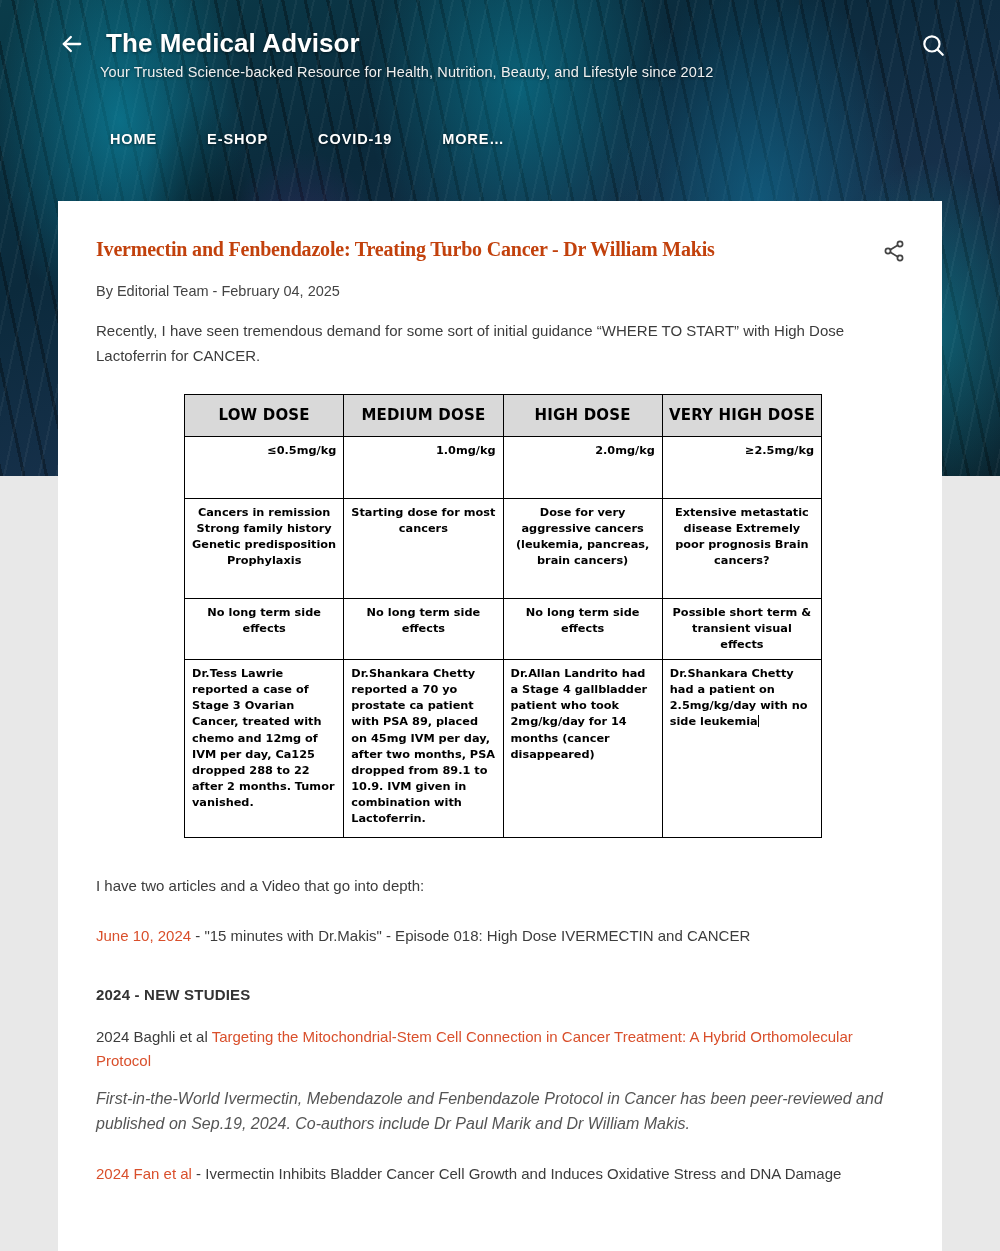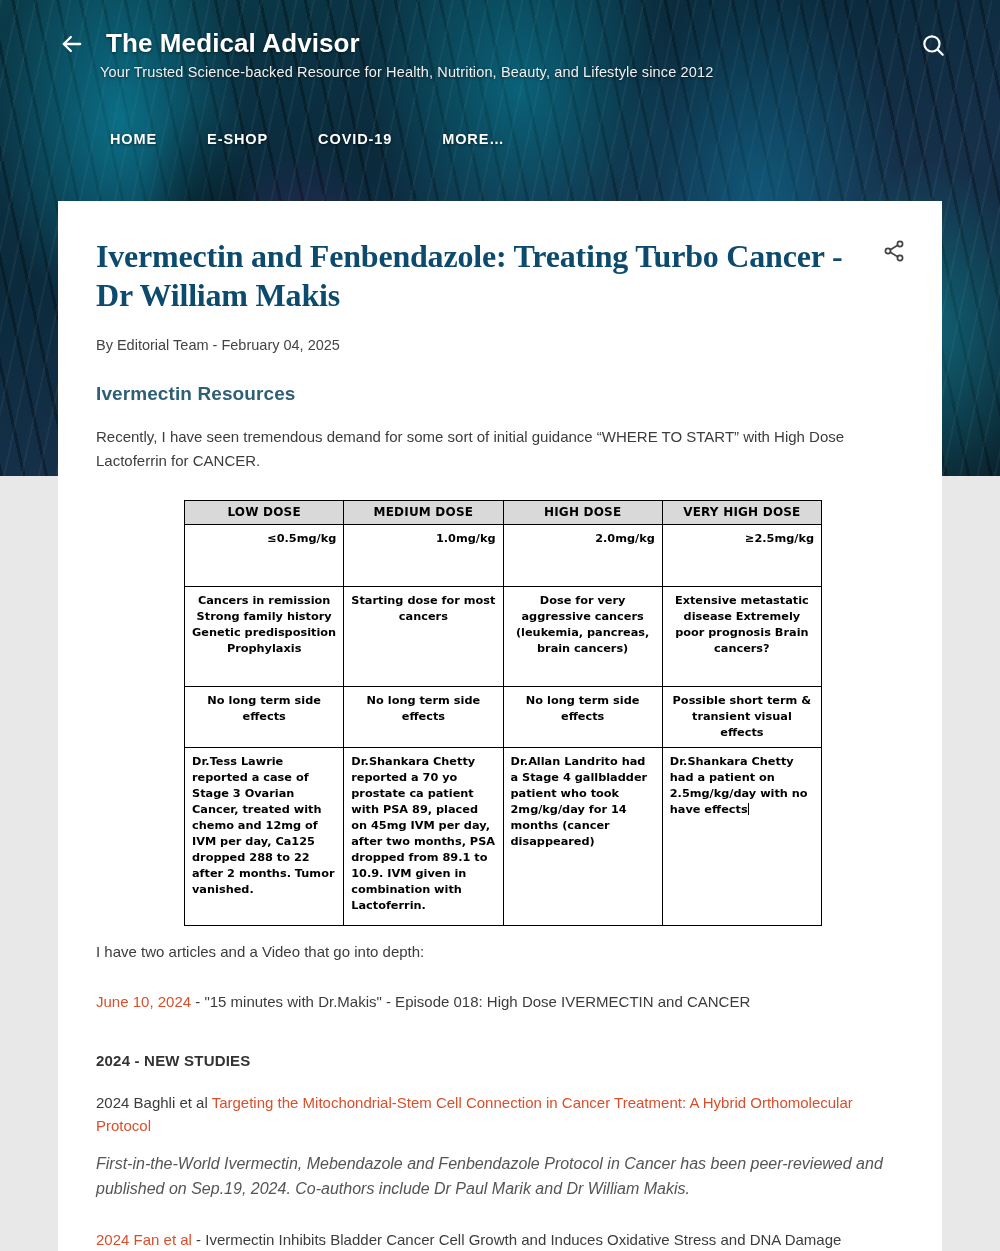--- a/index.html
+++ b/index.html
@@ -97,23 +97,23 @@
     left: 58px;
     top: 201px;
     width: 884px;
     min-height: 1050px;
     background: #ffffff;
     z-index: 5;
     padding: 36px 38px 30px 38px;
   }
   .post-title {
     font-family: "Liberation Serif", serif;
-    font-size: 32px;
-    font-weight: bold;
-    color: #0c4a6e;
+    font-size: 20px;
+    font-weight: bold;
+    color: #c2410c;
     line-height: 1.22;
     margin: 0;
     padding-right: 60px;
     letter-spacing: -0.2px;
   }
   .share-icon {
     position: absolute;
     right: 34px;
     top: 38px;
     width: 26px; height: 26px;
@@ -154,38 +154,38 @@
     vertical-align: top;
     padding: 6px 7px;
     font-size: 11.3px;
     font-weight: bold;
     color: #000000;
     line-height: 1.42;
   }
   table.dose th {
     background: #d9d9d9;
     text-align: center;
-    font-size: 12px;
-    padding: 3px 4px;
+    font-size: 15px;
+    padding: 10px 4px;
     letter-spacing: 0.2px;
   }
   .r-dose td { text-align: right; height: 62px; vertical-align: middle; margin-left: 15px; }
   .r-use td  { text-align: center; height: 100px; vertical-align: middle; }
   .r-side td { text-align: center; height: 46px; vertical-align: middle; }
   .r-case td { text-align: left; height: 178px; vertical-align: top; }
 
   .caret {
     display: inline-block;
     width: 1px;
     height: 12px;
     background: #000;
     vertical-align: -2px;
   }
 
-  .para2 { margin-top: 14px; font-size: 15px; color: #3c3c3c; line-height: 1.6; }
+  .para2 { margin-top: 36px; font-size: 15px; color: #3c3c3c; line-height: 1.6; }
   .linkline { margin-top: 26px; font-size: 15px; color: #3c3c3c; line-height: 1.6; }
   a.rlink { color: #d94f2b; text-decoration: none; cursor: pointer; }
   .studies-head {
     margin-top: 38px;
     font-size: 15px;
     font-weight: bold;
     color: #333333;
     letter-spacing: 0.2px;
   }
   .study { margin-top: 22px; font-size: 15px; color: #3c3c3c; line-height: 1.55; }
@@ -241,21 +241,20 @@
       <circle cx="18" cy="5" r="2.6"></circle>
       <circle cx="6" cy="12" r="2.6"></circle>
       <circle cx="18" cy="19" r="2.6"></circle>
       <line x1="8.3" y1="10.8" x2="15.7" y2="6.2"></line>
       <line x1="8.3" y1="13.2" x2="15.7" y2="17.8"></line>
     </svg>
   </div>
 
   <div class="byline">By Editorial Team - February 04, 2025</div>
 
-  <h2 class="section-head">Ivermectin Resources</h2>
 
   <p class="para">Recently, I have seen tremendous demand for some sort of initial guidance “WHERE TO START” with High Dose Lactoferrin for CANCER.</p>
 
   <div class="dose-table-wrap">
     <table class="dose">
       <thead>
         <tr>
           <th>LOW DOSE</th>
           <th>MEDIUM DOSE</th>
           <th>HIGH DOSE</th>
@@ -283,21 +282,21 @@
         <tr class="r-side">
           <td>No long term side effects</td>
           <td>No long term side effects</td>
           <td>No long term side effects</td>
           <td>Possible short term &amp; transient visual effects</td>
         </tr>
         <tr class="r-case">
           <td>Dr.Tess Lawrie reported a case of Stage 3 Ovarian Cancer, treated with chemo and 12mg of IVM per day, Ca125 dropped 288 to 22 after 2 months. Tumor vanished.</td>
           <td>Dr.Shankara Chetty reported a 70 yo prostate ca patient with PSA 89, placed on 45mg IVM per day, after two months, PSA dropped from 89.1 to 10.9. IVM given in combination with Lactoferrin.</td>
           <td>Dr.Allan Landrito had a Stage 4 gallbladder patient who took 2mg/kg/day for 14 months (cancer disappeared)</td>
-          <td><span>Dr.Shankara Chetty had a patient on 2.5mg/kg/day with no have effects</span><span class="caret"></span></td>
+          <td><span>Dr.Shankara Chetty had a patient on 2.5mg/kg/day with no side leukemia</span><span class="caret"></span></td>
         </tr>
       </tbody>
     </table>
   </div>
 
   <p class="para2">I have two articles and a Video that go into depth:</p>
 
   <p class="linkline">
     <a class="rlink" href="#">June 10, 2024</a><span> - "15 minutes with Dr.Makis" - Episode 018: High Dose IVERMECTIN and CANCER</span>
   </p>

